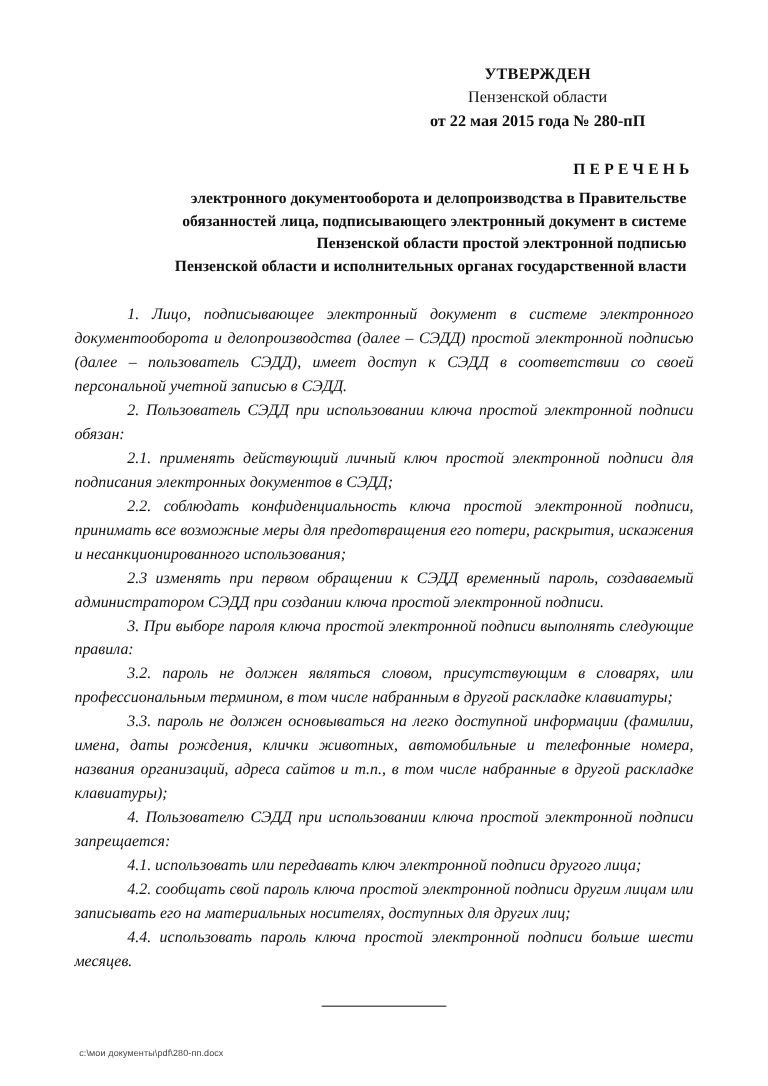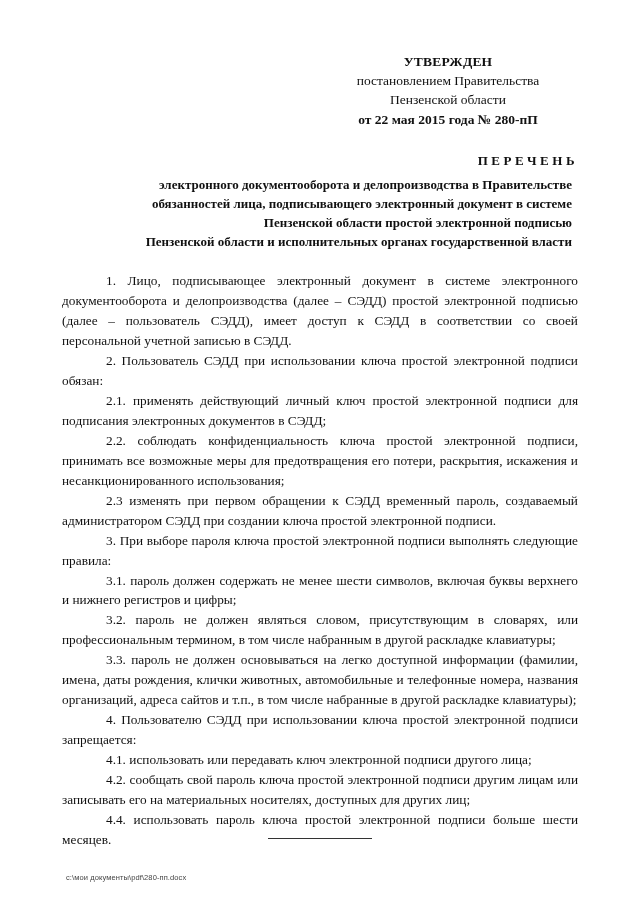--- a/index.html
+++ b/index.html
@@ -56,20 +56,21 @@
     margin-bottom: 5px;
   }
   .title-sub {
     padding: 0 6px;
   }
   .body-text {
     margin-top: 20px;
     font-size: 13.3px;
     line-height: 1.5;
     text-align: justify;
+    font-style: italic;
   }
   .body-text p {
     margin: 0;
     text-indent: 44px;
     text-align: justify;
   }
   .body-text p.spread {
     text-align: justify;
   }
   .sign-line {
@@ -92,41 +93,39 @@
 </style>
 </head>
 <body>
 
 <div class="page">
 
   <div class="content">
 
     <div class="approval">
       <div class="ln1">УТВЕРЖДЕН</div>
-      <div class="ln2">постановлением Правительства</div>
       <div class="ln3">Пензенской области</div>
       <div class="ln4">от 22 мая 2015 года № 280-пП</div>
     </div>
 
     <div class="title-block">
       <div class="title-main">ПЕРЕЧЕНЬ</div>
       <div class="title-sub">электронного документооборота и делопроизводства в Правительстве</div>
       <div class="title-sub">обязанностей лица, подписывающего электронный документ в системе</div>
       <div class="title-sub">Пензенской области простой электронной подписью</div>
       <div class="title-sub">Пензенской области и исполнительных органах государственной власти</div>
     </div>
 
     <div class="body-text">
       <p>1. Лицо, подписывающее электронный документ в системе электронного документооборота и делопроизводства (далее – СЭДД) простой электронной подписью (далее – пользователь СЭДД), имеет доступ к СЭДД в соответствии со своей персональной учетной записью в СЭДД.</p>
       <p>2. Пользователь СЭДД при использовании ключа простой электронной подписи обязан:</p>
       <p>2.1. применять действующий личный ключ простой электронной подписи для подписания электронных документов в СЭДД;</p>
       <p>2.2. соблюдать конфиденциальность ключа простой электронной подписи, принимать все возможные меры для предотвращения его потери, раскрытия, искажения и несанкционированного использования;</p>
       <p class="spread">2.3 изменять при первом обращении к СЭДД временный пароль, создаваемый администратором СЭДД при создании ключа простой электронной подписи.</p>
       <p>3. При выборе пароля ключа простой электронной подписи выполнять следующие правила:</p>
-      <p>3.1. пароль должен содержать не менее шести символов, включая буквы верхнего и нижнего регистров и цифры;</p>
       <p>3.2. пароль не должен являться словом, присутствующим в словарях, или профессиональным термином, в том числе набранным в другой раскладке клавиатуры;</p>
       <p>3.3. пароль не должен основываться на легко доступной информации (фамилии, имена, даты рождения, клички животных, автомобильные и телефонные номера, названия организаций, адреса сайтов и т.п., в том числе набранные в другой раскладке клавиатуры);</p>
       <p>4. Пользователю СЭДД при использовании ключа простой электронной подписи запрещается:</p>
       <p>4.1. использовать или передавать ключ электронной подписи другого лица;</p>
       <p>4.2. сообщать свой пароль ключа простой электронной подписи другим лицам или записывать его на материальных носителях, доступных для других лиц;</p>
       <p>4.4. использовать пароль ключа простой электронной подписи больше шести месяцев.</p>
     </div>
 
   </div>
 

